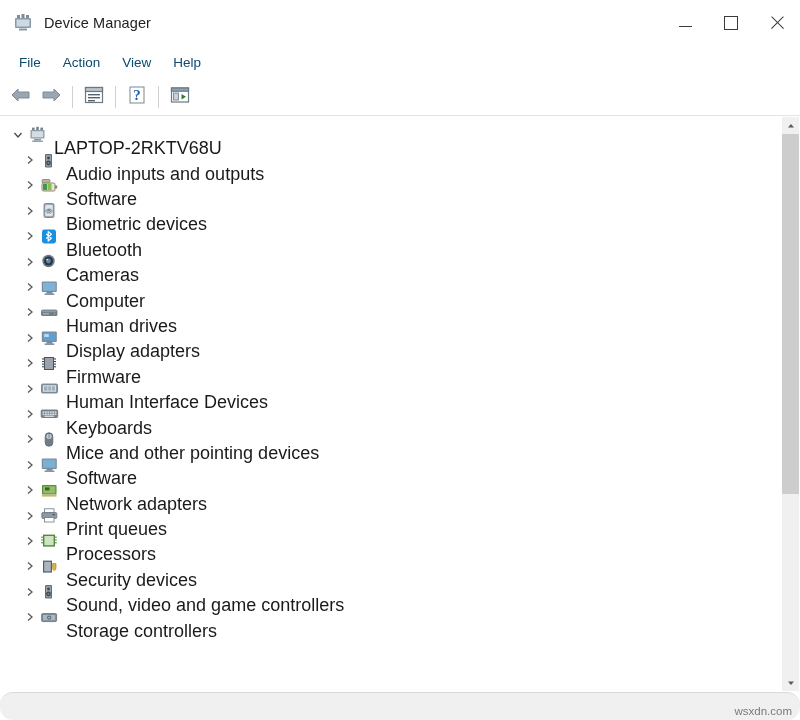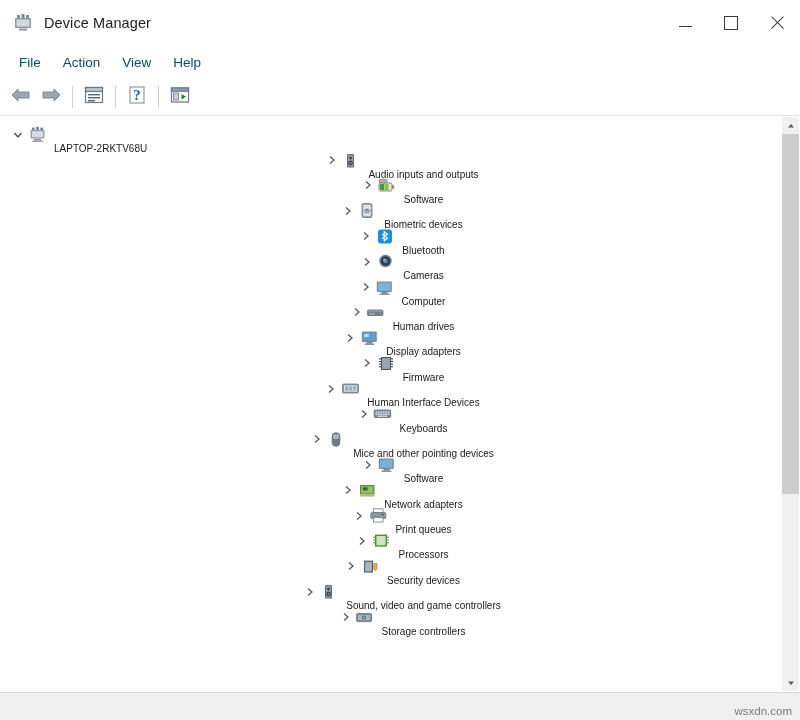--- a/index.html
+++ b/index.html
@@ -162,26 +162,26 @@
     width: 20px;
     height: 18px;
     margin-right: 7px;
     flex: 0 0 auto;
     display: flex;
     align-items: center;
     justify-content: center;
     position: relative;
   }
   .node-label {
-    font-size: 10px;
+    font-size: 18px;
     color: #1a1a1a;
     white-space: nowrap;
     margin-top: 28px;
   }
-  .child-row { padding-left: 20px; justify-content: center; }
+  .child-row { padding-left: 20px; }
 
   
   .scrollbar {
     width: 17px;
     background: #f0f0f0;
     display: flex;
     flex-direction: column;
     align-items: center;
     flex: 0 0 auto;
     border-left: 1px solid #ffffff;
@@ -211,20 +211,21 @@
 
   
   .statusbar {
     height: 27px;
     background: #f0f0f0;
     border-top: 1px solid #dadada;
     display: flex;
     align-items: flex-end;
     flex: 0 0 auto;
     position: relative;
+    border-radius: 13px;
   }
   .status-cell {
     border-right: 1px solid #dadada;
     display: flex;
     align-items: center;
     padding-left: 6px;
     font-size: 11px;
     color: #444;
   }
   .status-cell.c1 { width: 489px; }

